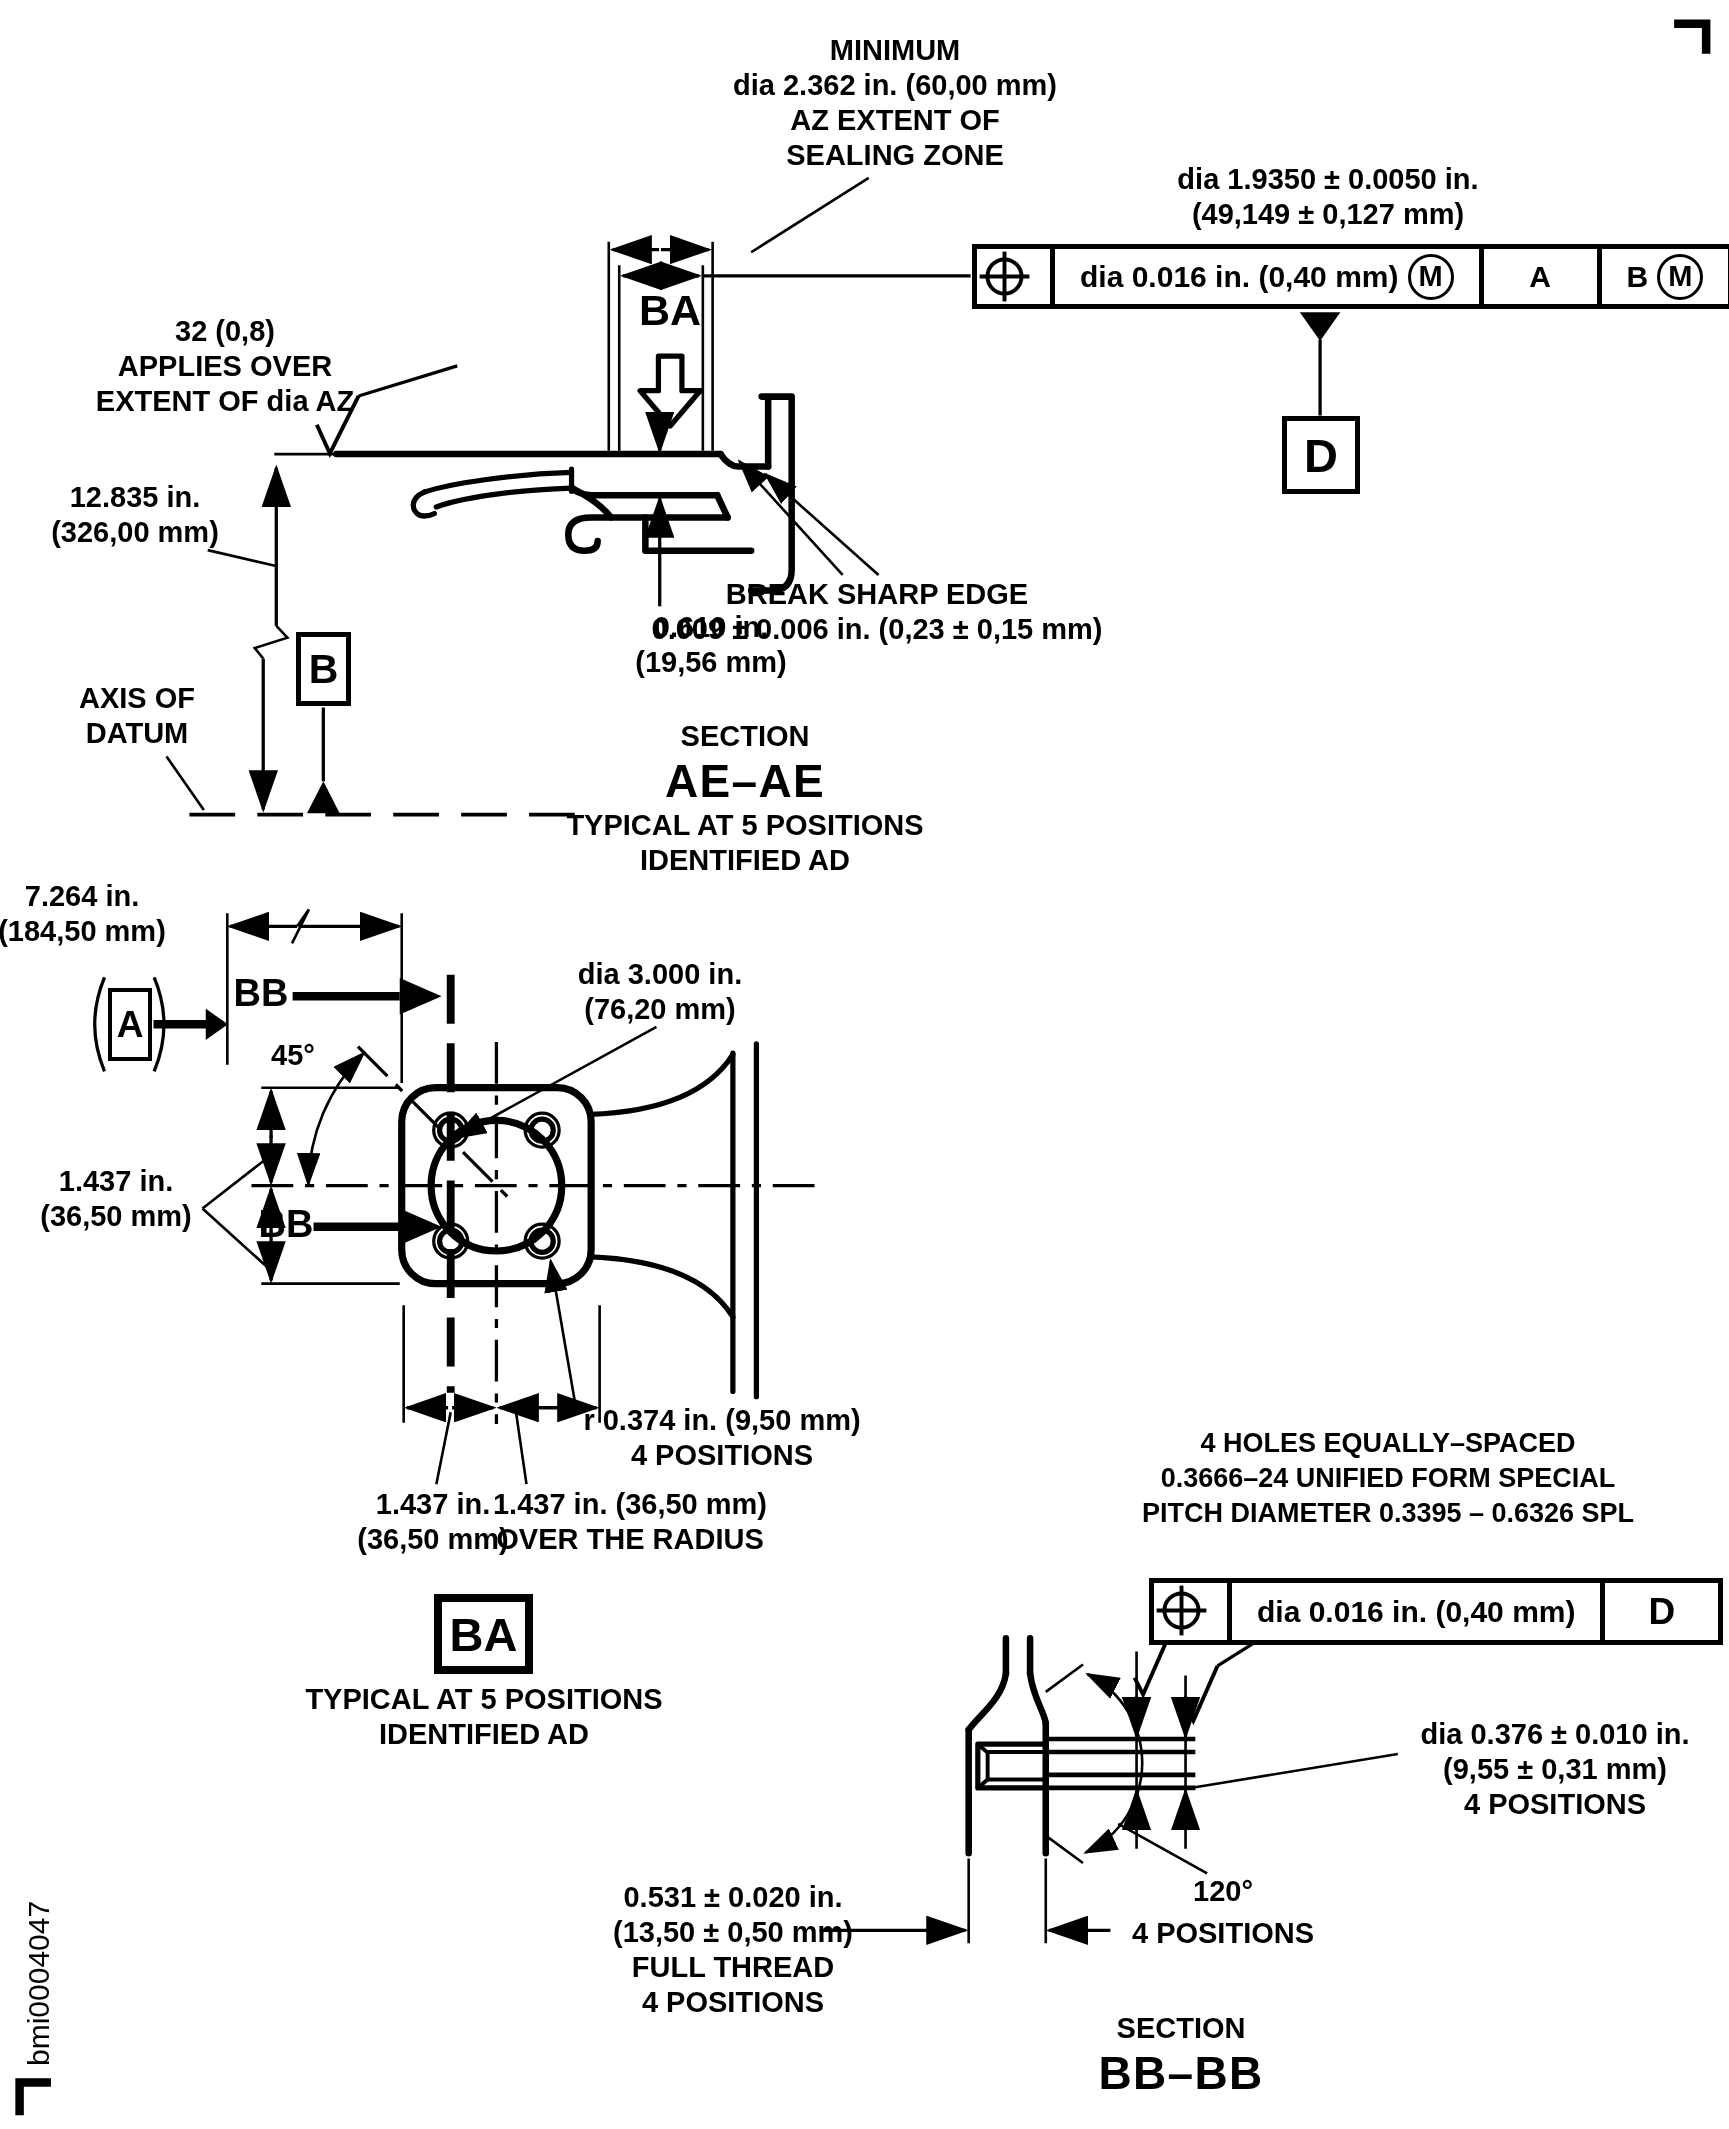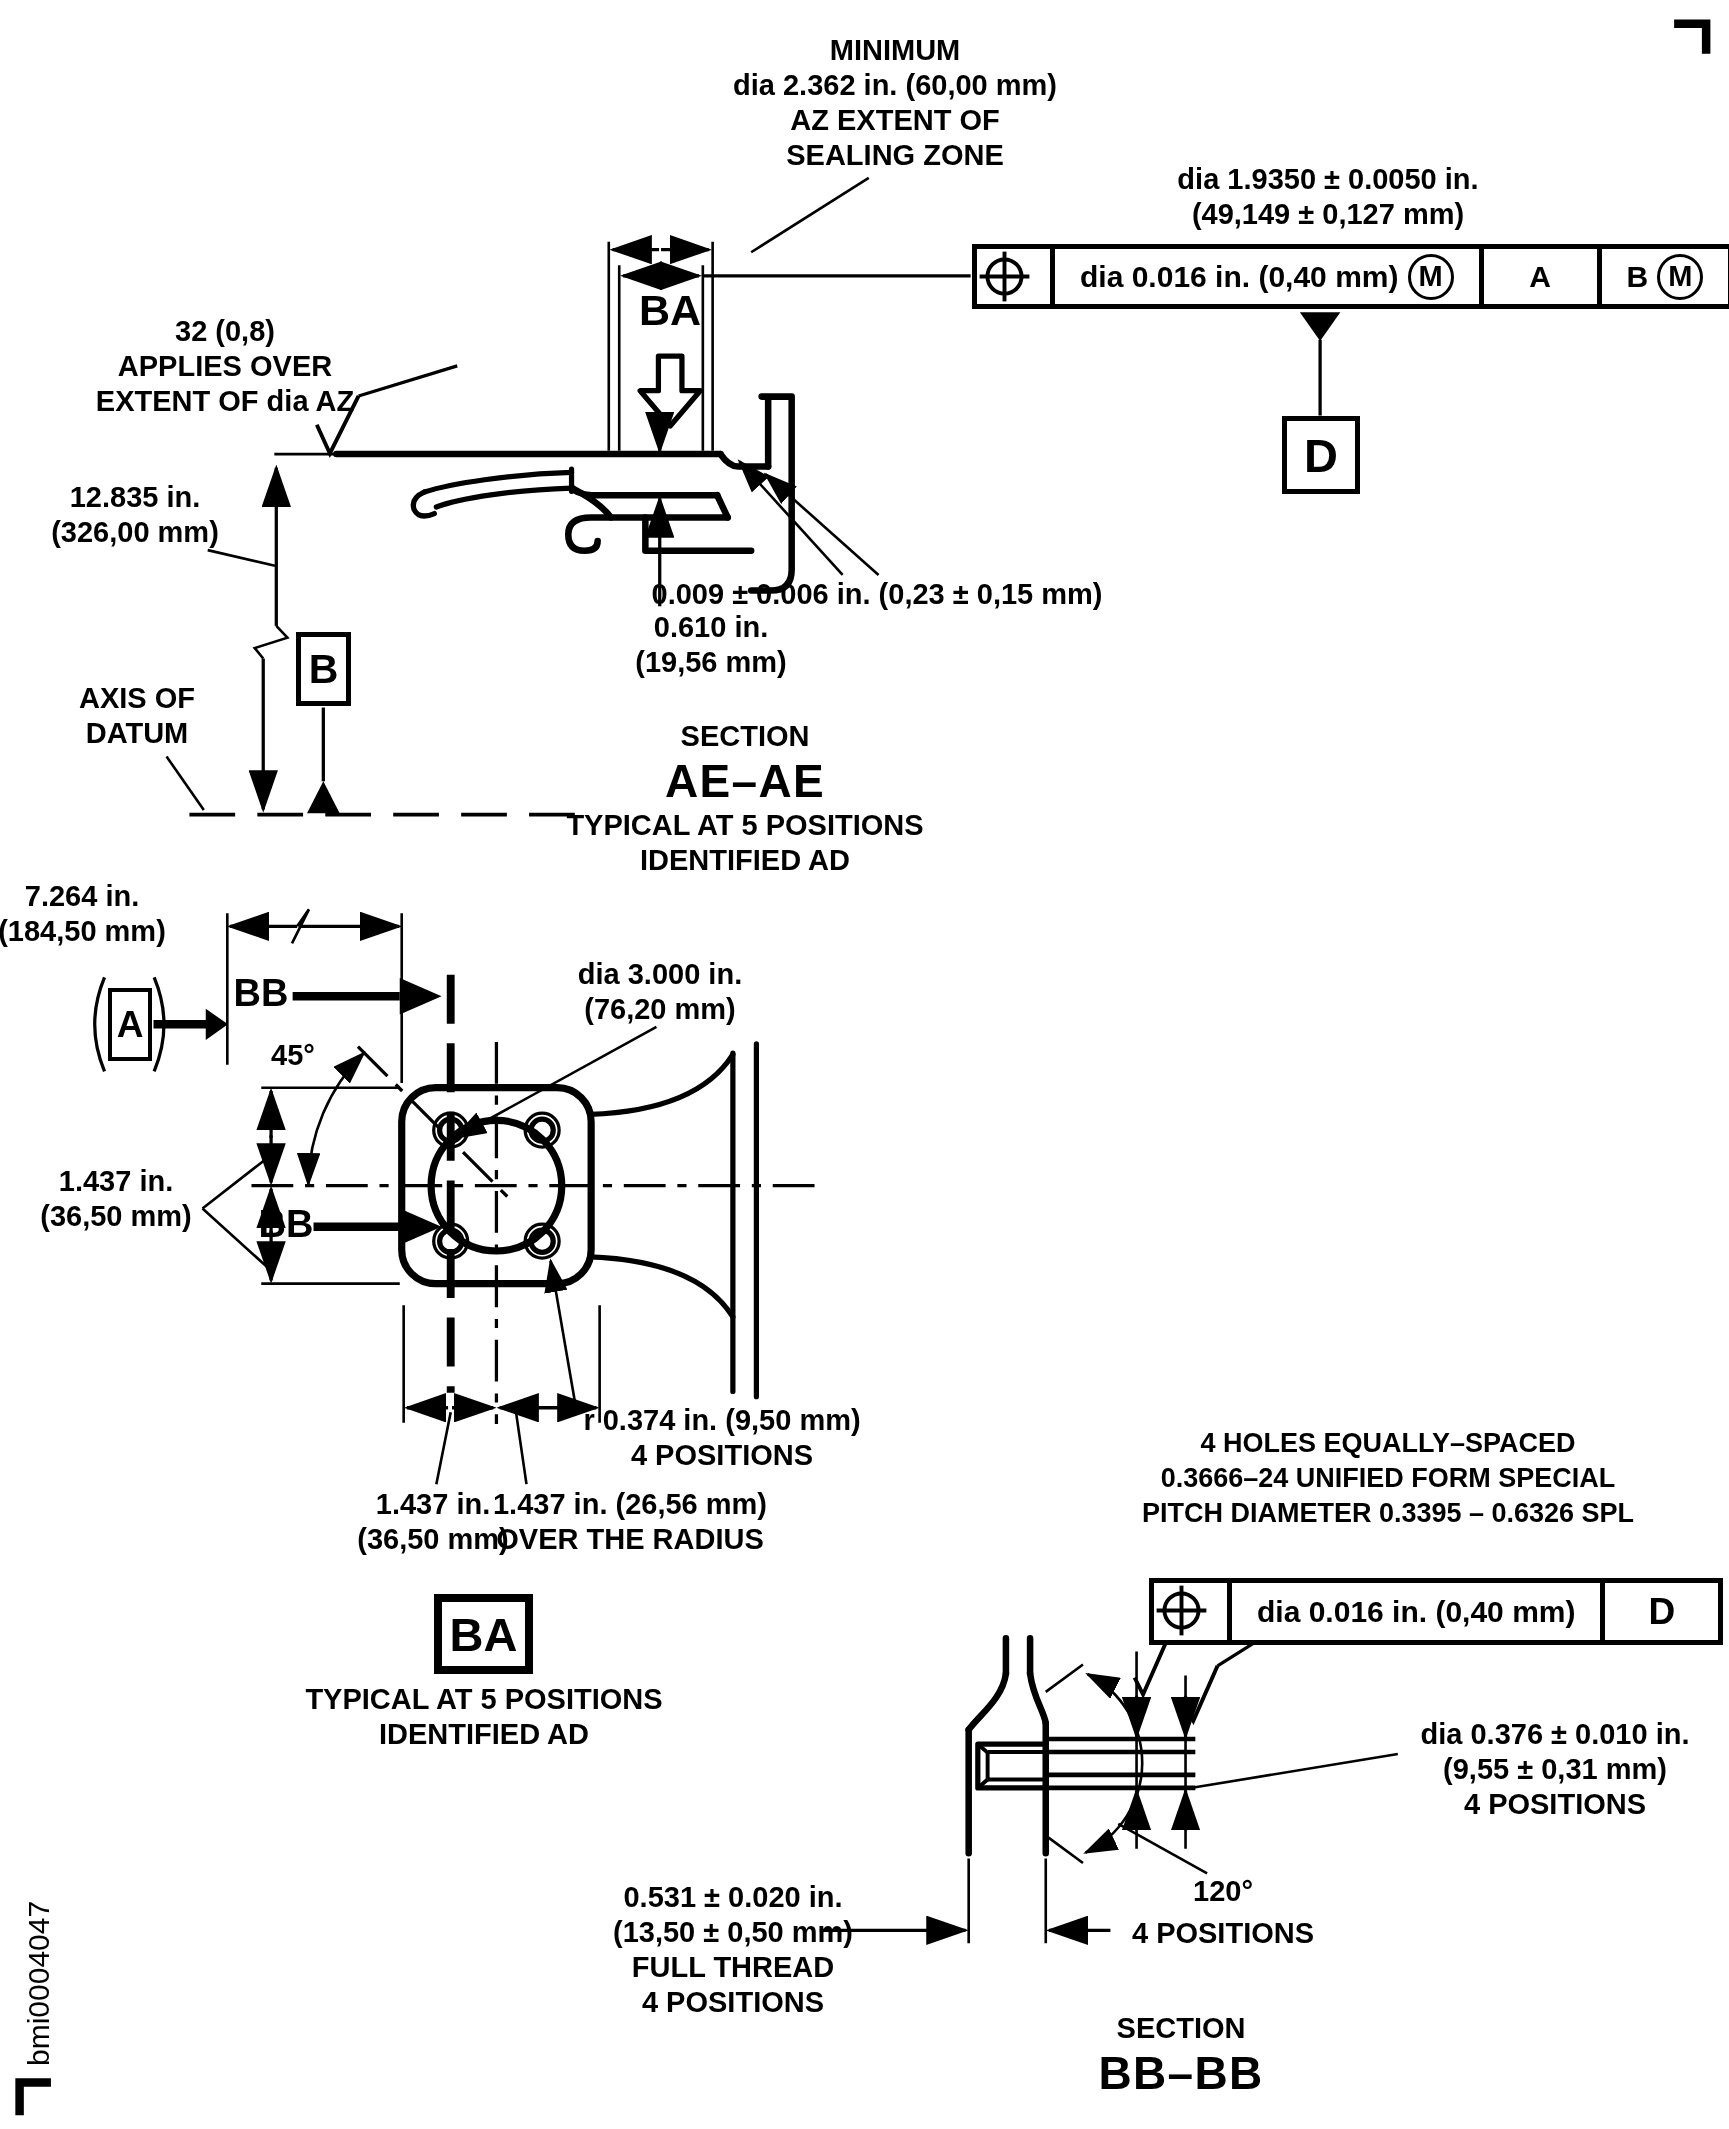--- a/index.html
+++ b/index.html
@@ -286,20 +286,21 @@
   <span class="l">AXIS OF</span>
   <span class="l">DATUM</span>
 </div>
 
 <div class="t" style="left:711px;top:610px">
   <span class="l">0.610 in.</span>
   <span class="l">(19,56 mm)</span>
 </div>
 
 <div class="t" style="left:877px;top:577px">
+  <span class="l">BREAK SHARP EDGE</span>
   <span class="l">0.009 ± 0.006 in. (0,23 ± 0,15 mm)</span>
 </div>
 
 <div class="dbox" style="left:1282px;top:416px;width:78px;height:78px;font-size:47px">D</div>
 
 <div class="t" style="left:745px;top:719px">
   <span class="l">SECTION</span>
   <span class="l big">AE–AE</span>
   <span class="l">TYPICAL AT 5 POSITIONS</span>
   <span class="l">IDENTIFIED AD</span>
@@ -326,21 +327,21 @@
   <span class="l">1.437 in.</span>
   <span class="l">(36,50 mm)</span>
 </div>
 
 <div class="t" style="left:433px;top:1487px">
   <span class="l">1.437 in.</span>
   <span class="l">(36,50 mm)</span>
 </div>
 
 <div class="t" style="left:630px;top:1487px">
-  <span class="l">1.437 in. (26,56 mm)</span>
+  <span class="l">1.437 in. (36,50 mm)</span>
   <span class="l">OVER THE RADIUS</span>
 </div>
 
 <div class="t" style="left:722px;top:1403px">
   <span class="l">r 0.374 in. (9,50 mm)</span>
   <span class="l">4 POSITIONS</span>
 </div>
 
 <div class="dbox" style="left:434px;top:1594px;width:99px;height:80px;border-width:8.5px;font-size:47px">BA</div>
 

